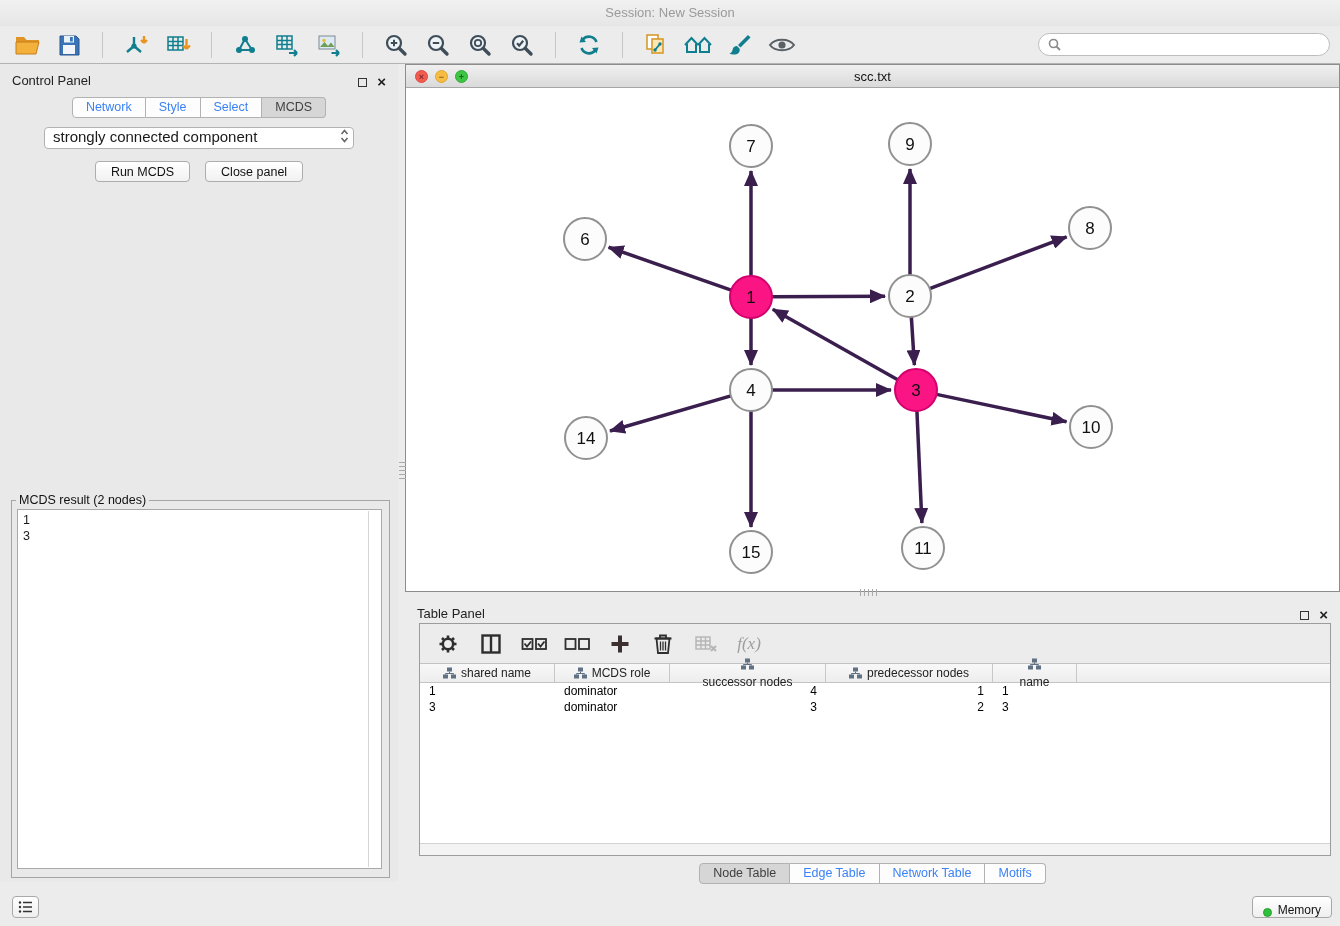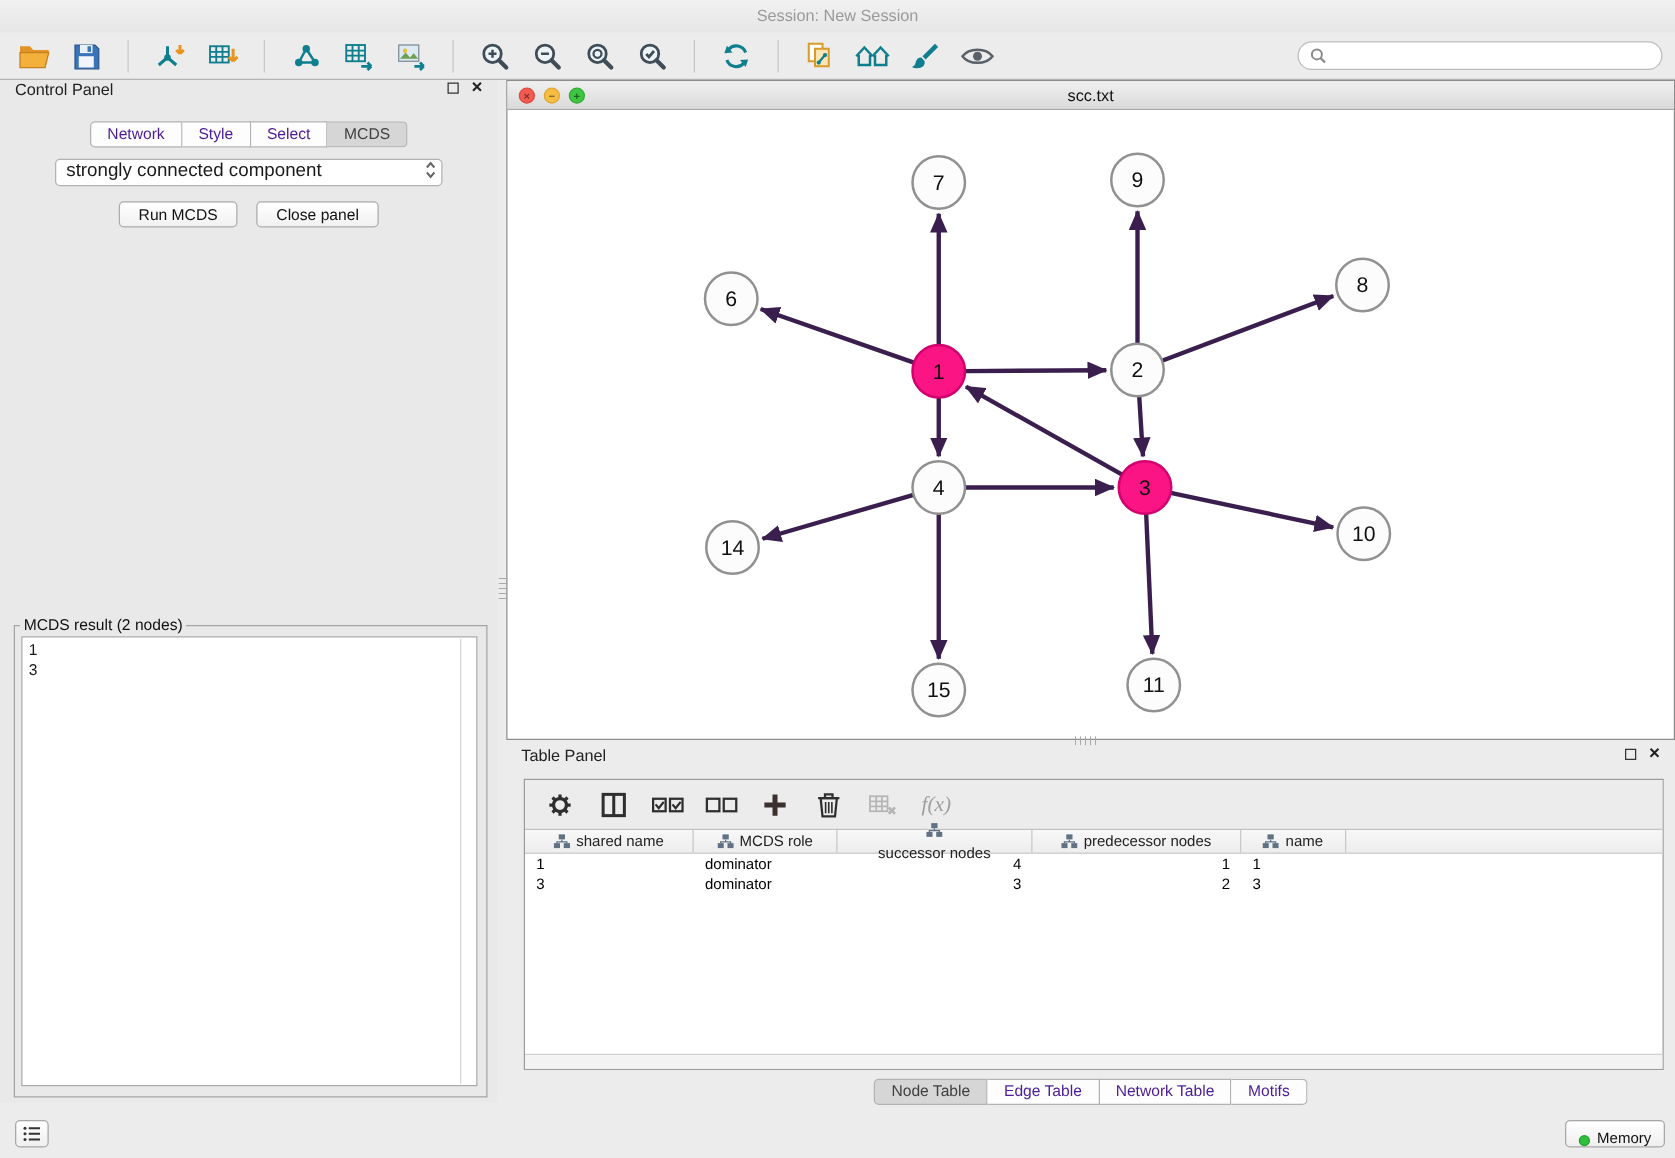--- a/index.html
+++ b/index.html
@@ -14,27 +14,27 @@
   .toolbar-icons{display:flex;align-items:center;gap:8px}
   .tool-btn{width:34px;height:30px;display:flex;align-items:center;justify-content:center;border-radius:4px;cursor:default}
   .tool-sep{width:1px;height:26px;background:#c7c7c7;margin:0 8px}
   .ico{display:inline-flex;align-items:center;justify-content:center}
   .search{margin-left:auto;display:flex;align-items:center;width:292px;height:23px;background:#fff;
     border:1px solid #bdbdbd;border-radius:12px;padding:0 9px;gap:6px}
   .search input{border:none;outline:none;flex:1;font-size:12px;background:transparent;font-family:"Liberation Sans",sans-serif}
 
   
   .control-panel{position:absolute;left:0;top:64px;width:398px;height:818px;background:#e9e9e9}
-  .panel-head{height:24px;display:flex;align-items:flex-start;padding:0 12px;font-size:13px;color:#222}
+  .panel-head{height:24px;display:flex;align-items:flex-end;padding:0 12px;font-size:13px;color:#222}
   .win-btns{margin-left:auto;display:flex;align-items:center;gap:10px}
   .float-btn{width:9px;height:9px;border:1.5px solid #333;display:inline-block}
   .close-btn{font-size:15px;font-weight:bold;color:#222;line-height:12px}
   .seg-tabs{display:flex;justify-content:center;margin-top:9px}
   .seg-tab{height:21px;line-height:19px;padding:0 13px;font-size:12.5px;background:#fdfdfd;
-    border:1px solid #b2b2b2;border-left:none;color:#4c1d95;cursor:default}
+    border:1px solid #b2b2b2;border-left:none;color:#3b82f6;cursor:default}
   .seg-tab:first-child{border-left:1px solid #b2b2b2;border-radius:4px 0 0 4px}
   .seg-tab:last-child{border-radius:0 4px 4px 0}
   .seg-tab.active{background:#d6d6d6;color:#404040}
   .opt-label{text-align:center;margin-top:23px;font-size:13px;color:#111}
   .dropdown{margin:9px auto 0;width:310px;height:22px;background:#fff;border:1px solid #b2b2b2;border-radius:4px;
     display:flex;align-items:flex-start;padding:0 4px 0 8px;font-size:15px}
   .dropdown .stepper{margin-left:auto}
   .btn-row{display:flex;justify-content:center;gap:15px;margin-top:12px}
   .ui-btn{height:21px;padding:0 15px;background:linear-gradient(#ffffff,#f1f1f1);border:1px solid #adadad;
     border-radius:4px;font-size:12.5px;font-family:"Liberation Sans",sans-serif;color:#111}
@@ -514,21 +514,21 @@
               <g fill="#5f7183">
                 <rect x="4" y="0.5" width="5" height="4"></rect>
                 <rect x="0" y="7.5" width="5" height="4"></rect>
                 <rect x="8" y="7.5" width="5" height="4"></rect>
               </g>
               <path d="M6.5 4.5 v2 M2.5 7.5 v-1 h8 v1" stroke="#5f7183" fill="none"></path>
             </svg>
           </span>
           <span>predecessor nodes</span>
         </div>
-        <div class="th" style="width: 84px;">
+        <div class="th" style="width: 84px; flex-direction: column;">
           <span class="ico">
             <svg width="13" height="12" viewBox="0 0 13 12">
               <g fill="#5f7183">
                 <rect x="4" y="0.5" width="5" height="4"></rect>
                 <rect x="0" y="7.5" width="5" height="4"></rect>
                 <rect x="8" y="7.5" width="5" height="4"></rect>
               </g>
               <path d="M6.5 4.5 v2 M2.5 7.5 v-1 h8 v1" stroke="#5f7183" fill="none"></path>
             </svg>
           </span>

